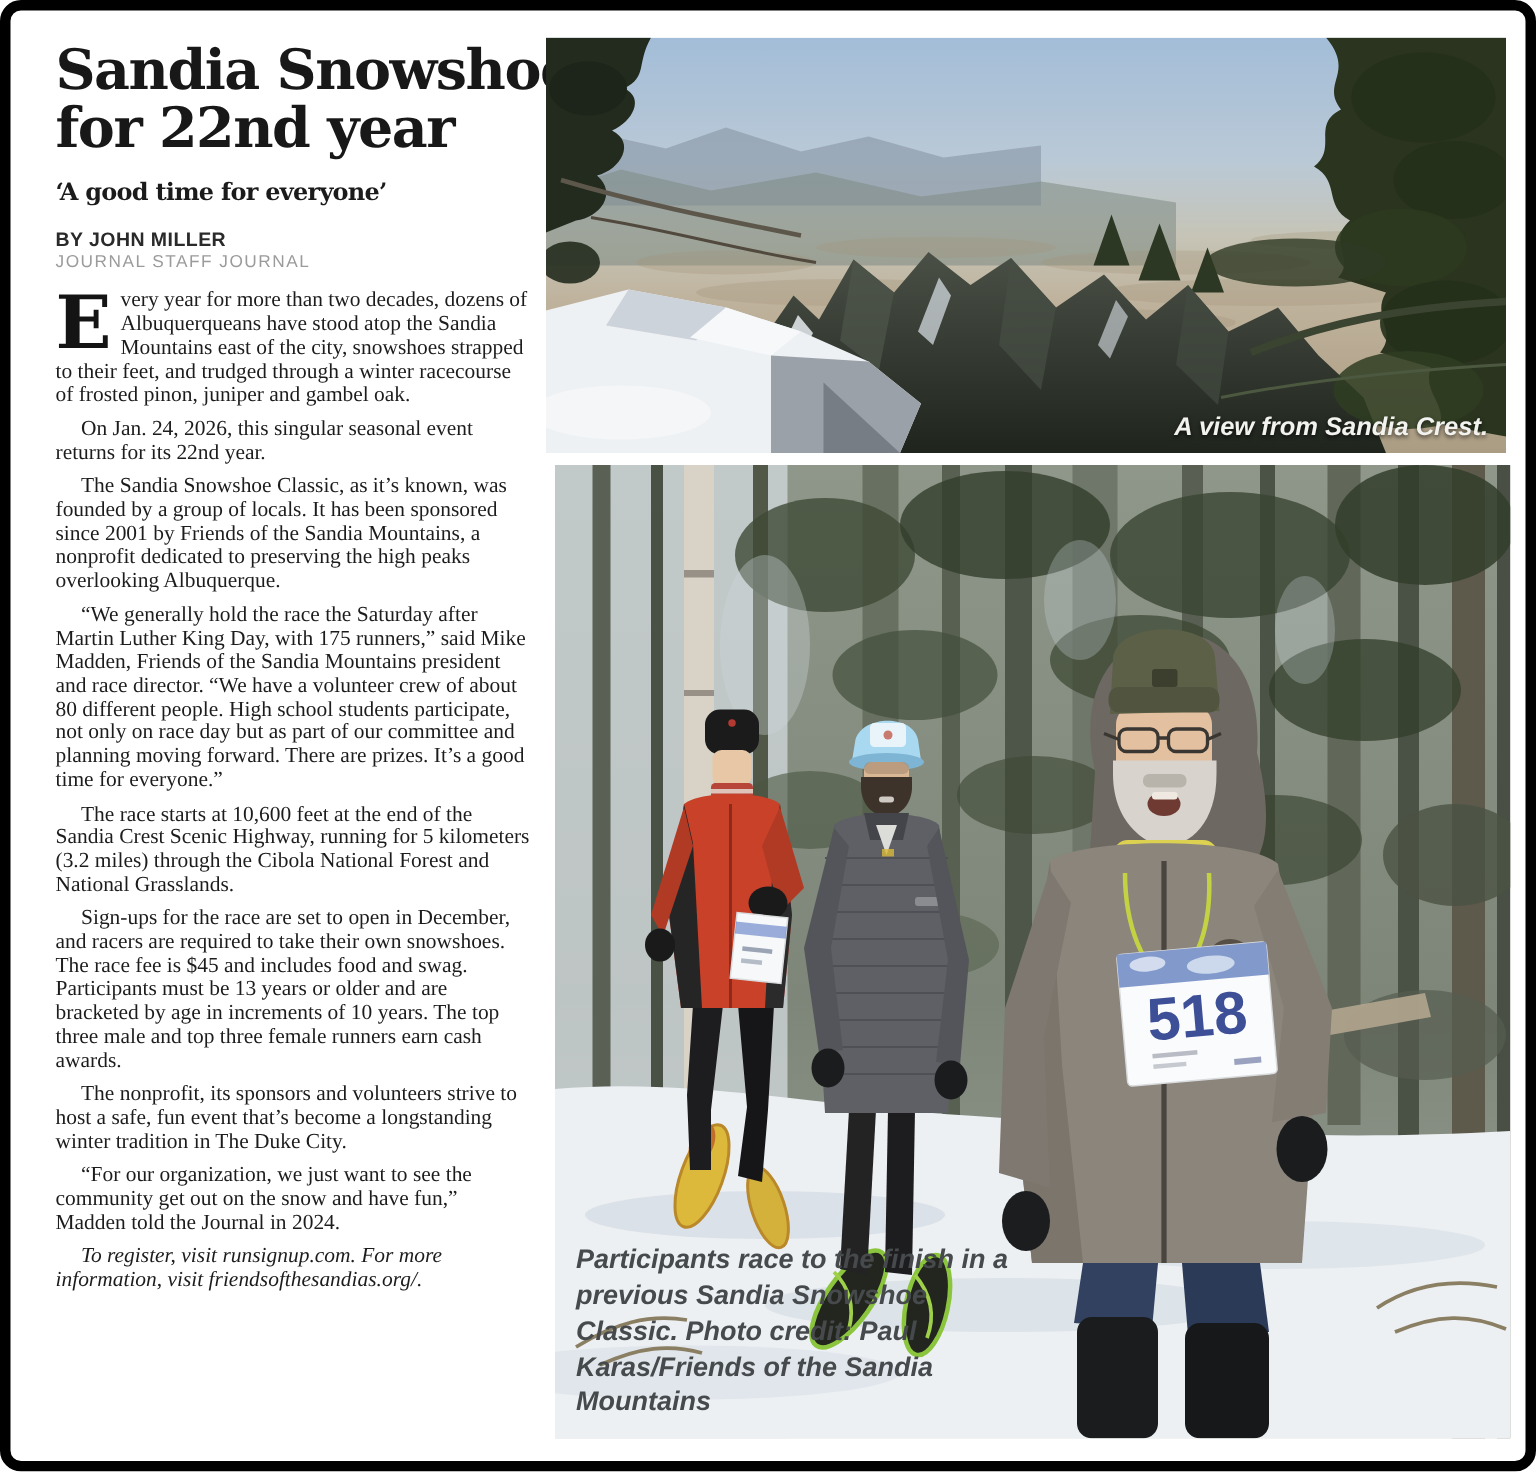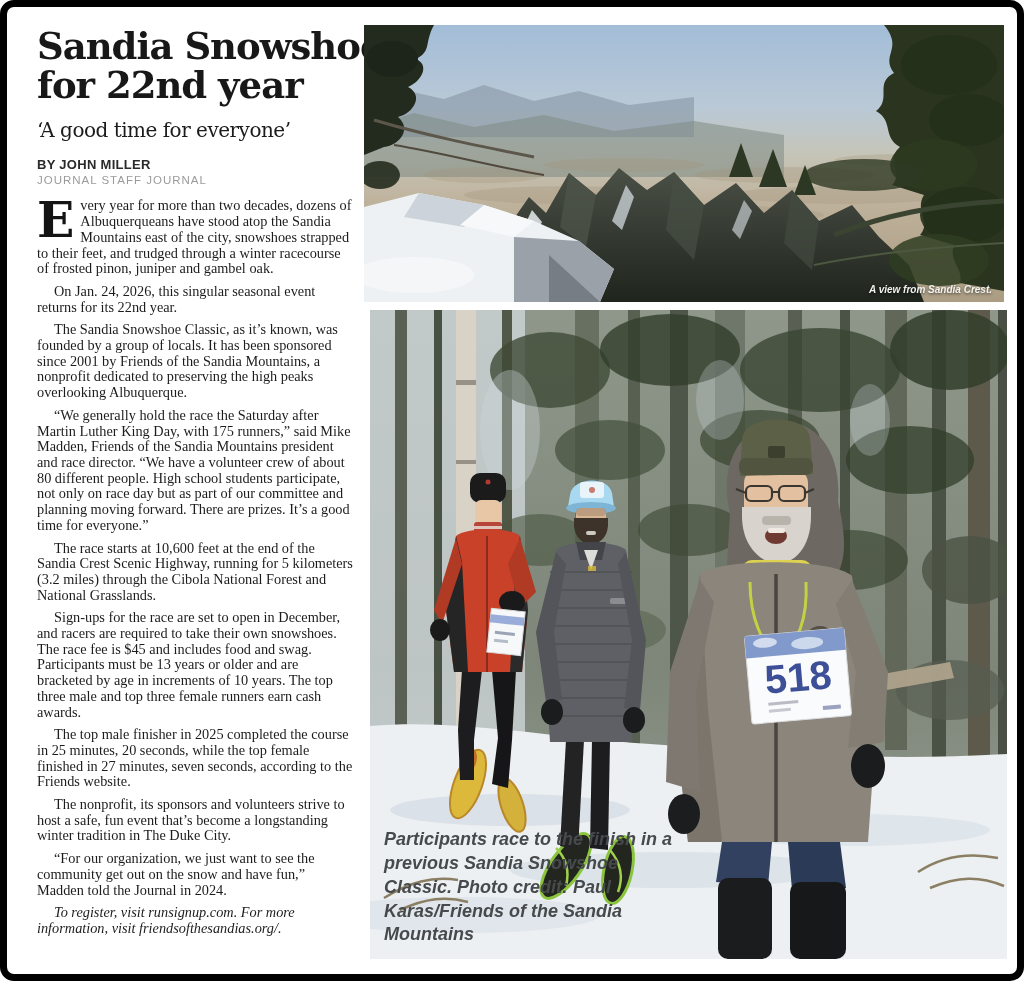--- a/index.html
+++ b/index.html
@@ -9,41 +9,41 @@
     border:7px solid #000;border-radius:14px;
   }
   
   .article-col{position:absolute;left:30px;top:20px;width:318px;color:#1c1c1c;}
   .headline{
     font-family:"DejaVu Serif",serif;font-weight:bold;
     font-size:37px;line-height:1.06;letter-spacing:-1px;color:#181818;
   }
   .headline div{white-space:nowrap;}
   .subhead{
-    font-family:"DejaVu Serif",serif;font-weight:normal;
-    font-size:20px;letter-spacing:-0.5px;color:#1b1b1b;margin-top:13px;
+    font-family:"DejaVu Serif",serif;font-weight:bold;
+    font-size:16px;letter-spacing:-0.5px;color:#1b1b1b;margin-top:13px;
   }
   .byline{margin-top:15px;font-family:Liberation Sans, sans-serif;}
   .byline .by{font-size:13px;font-weight:bold;color:#2a2a2a;letter-spacing:0.3px;}
   .byline .role{font-size:11.5px;color:#9b9b9b;letter-spacing:1px;margin-top:2px;}
   .body-copy{margin-top:12px;font-size:14.3px;line-height:15.7px;color:#1c1c1c;}
   .body-copy p{margin:0 0 7px 0;text-indent:17px;}
   .body-copy p.lede{text-indent:0;}
   .dropcap{
     float:left;font-family:"DejaVu Serif",serif;font-weight:bold;
     font-size:49px;line-height:40px;padding:2px 6px 0 0;color:#141414;
   }
   .body-copy p.closing{font-style:italic;}
   
   figure{margin:0;padding:0;position:absolute;overflow:hidden;}
   .photo-crest{left:357px;top:18px;width:640px;height:277px;}
   .photo-race{left:363px;top:303px;width:637px;height:649px;}
   figure svg{display:block;width:100%;height:100%;}
   .cap{position:absolute;font-family:"Liberation Sans",sans-serif;font-weight:bold;font-style:italic;}
-  .cap-crest{right:12px;bottom:7px;font-size:10px;color:#f2f2ef;text-shadow:0 1px 3px rgba(0,0,0,.65);}
+  .cap-crest{right:12px;bottom:7px;font-size:17px;color:#f2f2ef;text-shadow:0 1px 3px rgba(0,0,0,.65);}
   .cap-race{left:14px;bottom:12px;width:302px;font-size:18px;line-height:1.32;color:#474a4c;}
 </style>
 </head>
 <body>
 
 <div class="canvas">
 
   <div class="article-col">
     <div class="headline">
       <div>Sandia Snowshoe</div>
@@ -54,21 +54,20 @@
       <div class="by">BY JOHN MILLER</div>
       <div class="role">JOURNAL STAFF JOURNAL</div>
     </div>
     <div class="body-copy">
       <p class="lede"><span class="dropcap">E</span><span>very year for more than two decades, dozens of Albuquerqueans have stood atop the Sandia Mountains east of the city, snowshoes strapped to their feet, and trudged through a winter racecourse of frosted pinon, juniper and gambel oak.</span></p>
       <p>On Jan. 24, 2026, this singular seasonal event returns for its 22nd year.</p>
       <p>The Sandia Snowshoe Classic, as it’s known, was founded by a group of locals. It has been sponsored since 2001 by Friends of the Sandia Mountains, a nonprofit dedicated to preserving the high peaks overlooking Albuquerque.</p>
       <p>“We generally hold the race the Saturday after Martin Luther King Day, with 175 runners,” said Mike Madden, Friends of the Sandia Mountains president and race director. “We have a volunteer crew of about 80 different people. High school students participate, not only on race day but as part of our committee and planning moving forward. There are prizes. It’s a good time for everyone.”</p>
       <p>The race starts at 10,600 feet at the end of the Sandia Crest Scenic Highway, running for 5 kilometers (3.2 miles) through the Cibola National Forest and National Grasslands.</p>
       <p>Sign-ups for the race are set to open in December, and racers are required to take their own snowshoes. The race fee is $45 and includes food and swag. Participants must be 13 years or older and are bracketed by age in increments of 10 years. The top three male and top three female runners earn cash awards.</p>
-      <p>The top male finisher in 2025 completed the course in 25 minutes, 20 seconds, while the top female finished in 27 minutes, seven seconds, according to the Friends website.</p>
       <p>The nonprofit, its sponsors and volunteers strive to host a safe, fun event that’s become a longstanding winter tradition in The Duke City.</p>
       <p>“For our organization, we just want to see the community get out on the snow and have fun,” Madden told the Journal in 2024.</p>
       <p class="closing">To register, visit runsignup.com. For more information, visit friendsofthesandias.org/.</p>
     </div>
   </div>
 
   <figure class="photo-crest">
     <svg viewBox="0 0 640 277" preserveAspectRatio="none">
       <defs>
         <linearGradient id="sky" x1="0" y1="0" x2="0" y2="1">

